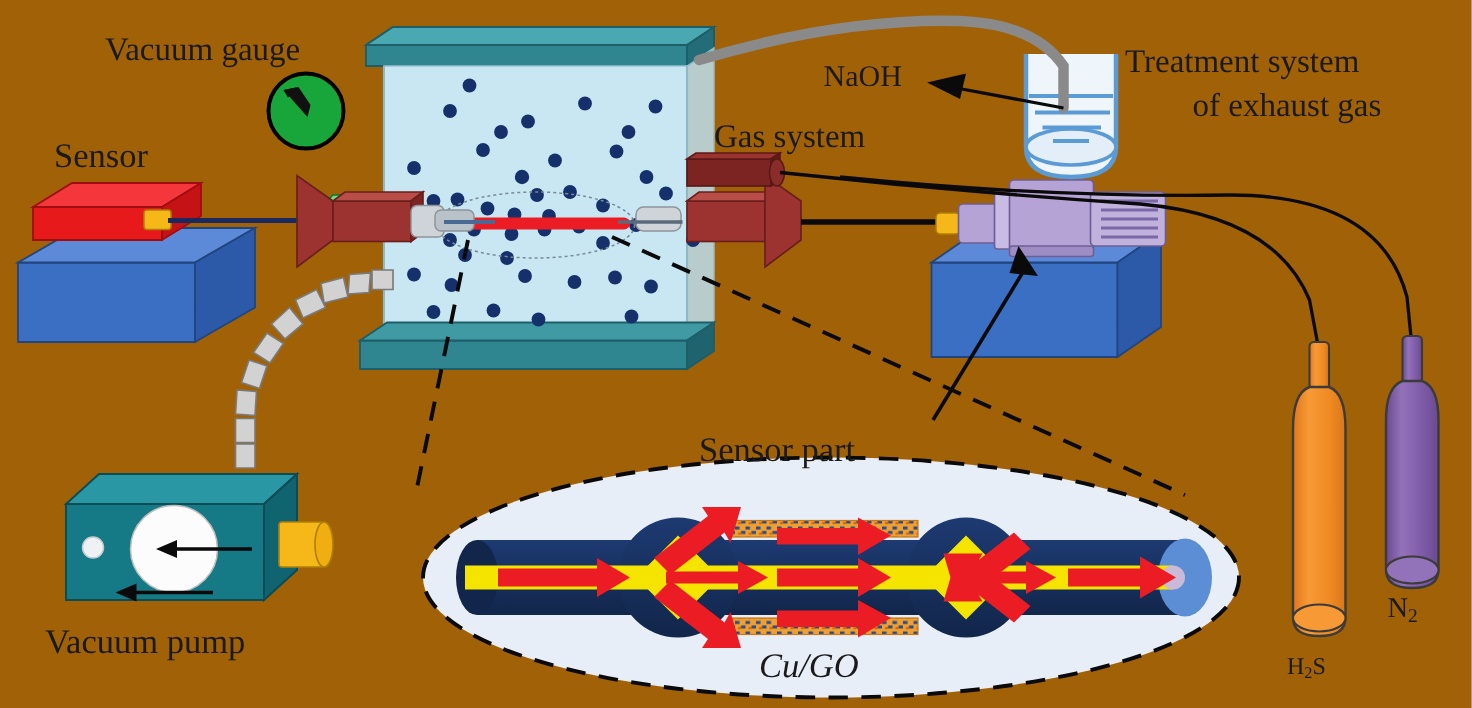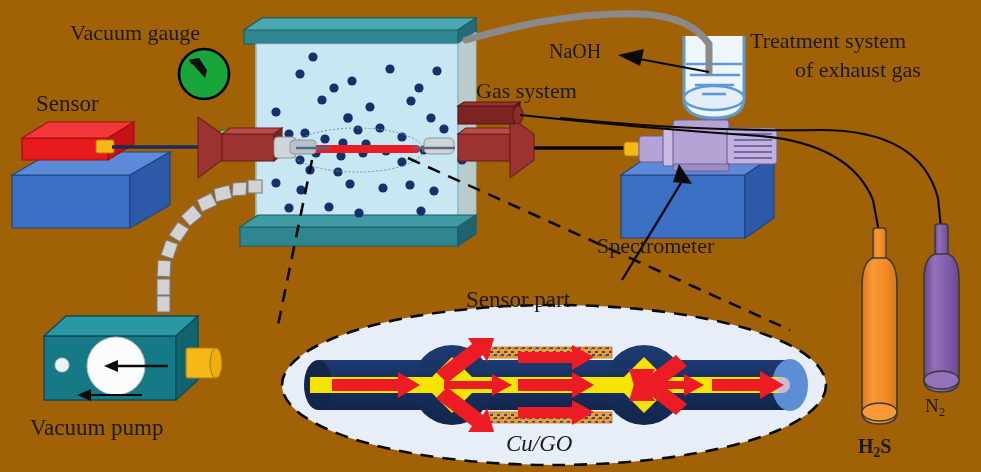--- a/index.html
+++ b/index.html
@@ -287,25 +287,24 @@
 
 <div class="lbl" style="left:36px;top:92px;font-size:23px;">Sensor</div>
 
 <div class="lbl" style="left:476px;top:79px;font-size:22px;">Gas system</div>
 
 <div class="lbl" style="left:549px;top:41px;font-size:20px;">NaOH</div>
 
 <div class="lbl" style="left:750px;top:29px;font-size:22px;">Treatment system</div>
 <div class="lbl" style="left:795px;top:58px;font-size:22px;">of exhaust gas</div>
 
-<div class="lbl" style="left:597px;top:234px;font-size:22px;">Spectrometer</div>
 
 <div class="lbl" style="left:30px;top:416px;font-size:23px;">Vacuum pump</div>
 
 <div class="lbl" style="left:466px;top:288px;font-size:23px;text-align:center;">Sensor part</div>
 
 <div class="lbl" style="left:506px;top:432px;font-size:23px;font-style:italic;">Cu/GO</div>
 
-<div class="lbl" style="left:858px;top:436px;font-size:20px;font-weight:bold;"><span>H</span><sub>2</sub><span>S</span></div>
+<div class="lbl" style="left:858px;top:436px;font-size:16px;"><span>H</span><sub>2</sub><span>S</span></div>
 
 <div class="lbl" style="left:925px;top:396px;font-size:19px;"><span>N</span><sub>2</sub></div>
 
 </div>
 
 </body></html>

